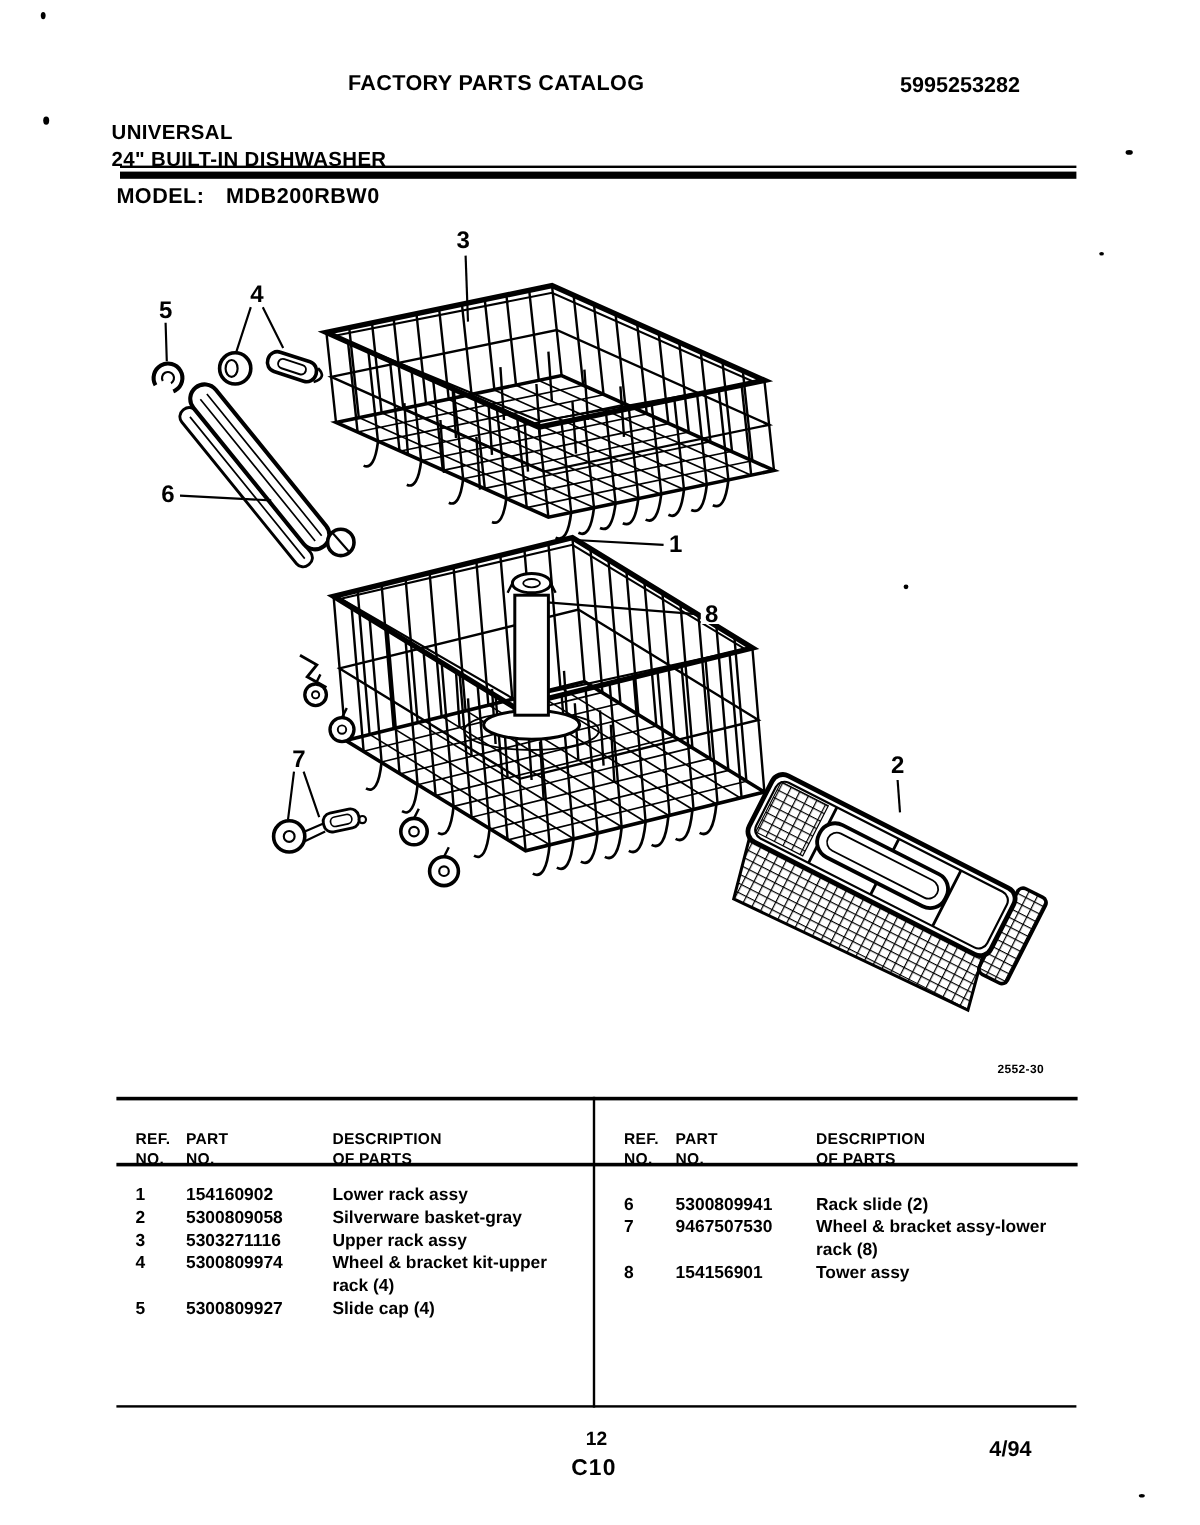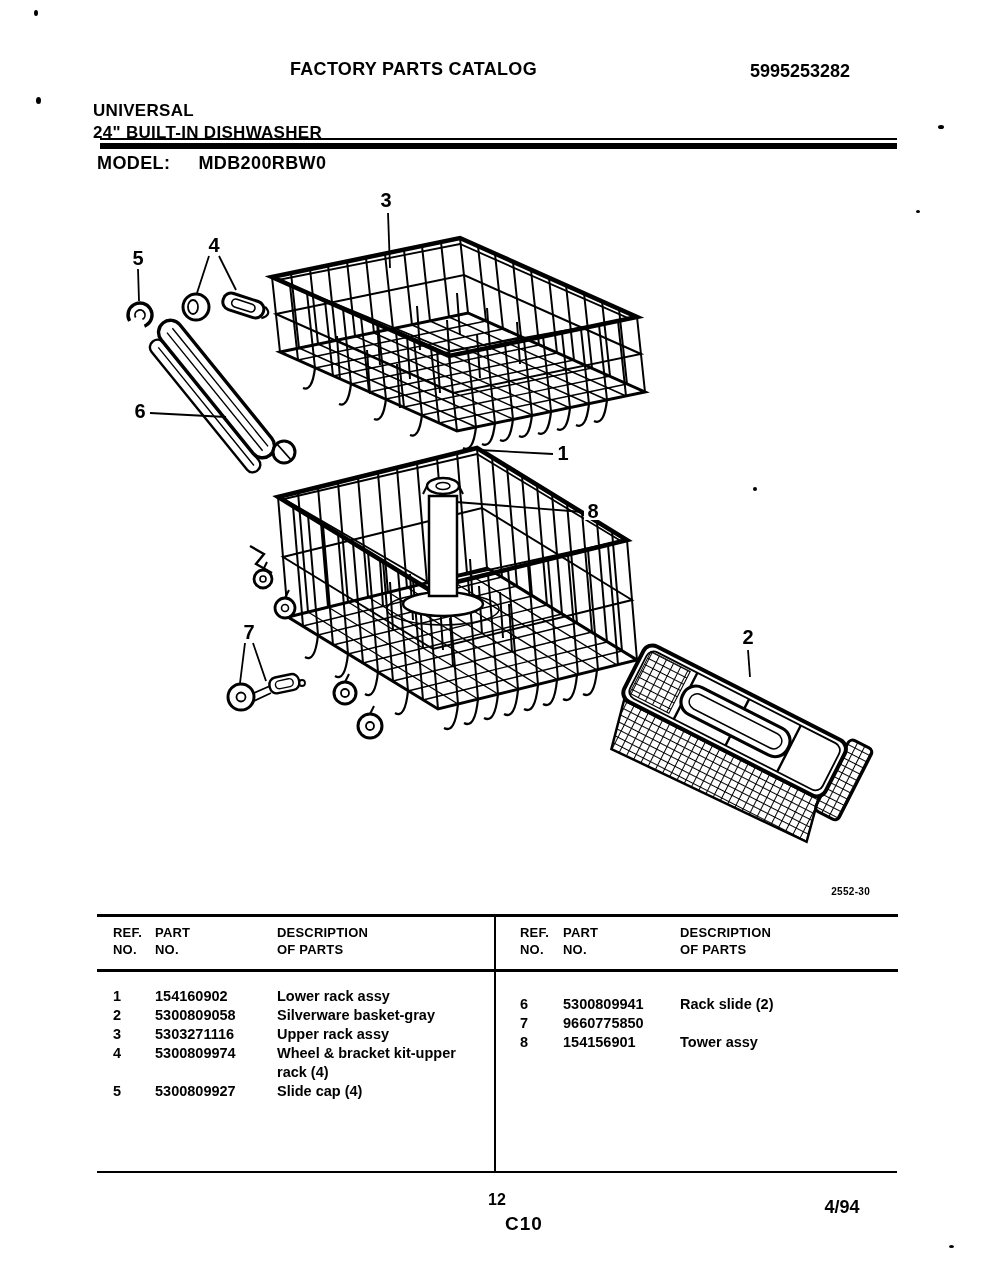--- a/index.html
+++ b/index.html
@@ -5,29 +5,29 @@
   html,body{margin:0;padding:0;background:#e8e8e8;}
   .page{position:relative;width:1000px;height:1271px;background:#ffffff;
         font-family:"Liberation Sans",sans-serif;color:#000;overflow:hidden;margin:0 auto;}
   .abs{position:absolute;}
   .b{font-weight:700;}
   .brand{left:93px;top:52px;font-size:17px;line-height:22px;letter-spacing:.3px;margin-top:48px;}
   .title{left:290px;top:59px;width:410px;text-align:left;font-size:18px;letter-spacing:.3px;}
   .docnum{left:750px;top:61px;width:153px;text-align:left;font-size:18px;}
   .rule{position:absolute;background:#000;}
   .model{left:97px;top:153px;font-size:18px;letter-spacing:.4px;}
-  .model .val{margin-left:28px;}
+  .model .val{margin-left:18px;}
   .fignum{left:780px;top:886px;width:90px;text-align:right;font-size:10px;letter-spacing:.3px;}
-  .hcell{font-size:13px;line-height:17px;letter-spacing:.2px;font-weight:700;}
+  .hcell{font-size:13px;line-height:17px;letter-spacing:.2px;font-weight:700;margin-top:16px;}
   .rows{font-size:14.5px;line-height:19px;font-weight:700;}
   .prow{display:grid;}
   .prow.l{grid-template-columns:42px 122px 193px;}
   .prow.r{grid-template-columns:43px 117px 205px;}
   .foot12{left:97px;top:1191px;width:800px;text-align:center;font-size:16px;}
-  .footc10{left:505px;top:1213px;font-size:19px;letter-spacing:1px;}
+  .footc10{left:476px;top:1213px;font-size:19px;letter-spacing:1px;}
   .foot494{left:792px;top:1197px;width:100px;text-align:center;font-size:18px;}
   .speck{position:absolute;background:#000;border-radius:50%;}
   svg text{font-family:"Liberation Sans",sans-serif;font-weight:700;font-size:20px;fill:#000;text-anchor:middle;}
 </style>
 </head>
 <body>
 
 <div class="page">
 
   <div class="speck" style="left:34px;top:10px;width:4px;height:6px;"></div>
@@ -236,21 +236,22 @@
   </div>
 
   <div class="abs rows" style="left:520px;top:995px;width:370px;">
     <div class="prow r">
       <span>6</span>
       <span>5300809941</span>
       <span>Rack slide (2)</span>
     </div>
     <div class="prow r">
       <span>7</span>
-      <span>9660775850</span>
+      <span>9467507530</span>
+      <span>Wheel &amp; bracket assy-lower rack (8)</span>
     </div>
     <div class="prow r">
       <span>8</span>
       <span>154156901</span>
       <span>Tower assy</span>
     </div>
   </div>
 
   <div class="abs foot12 b">12</div>
   <div class="abs footc10 b">C10</div>

